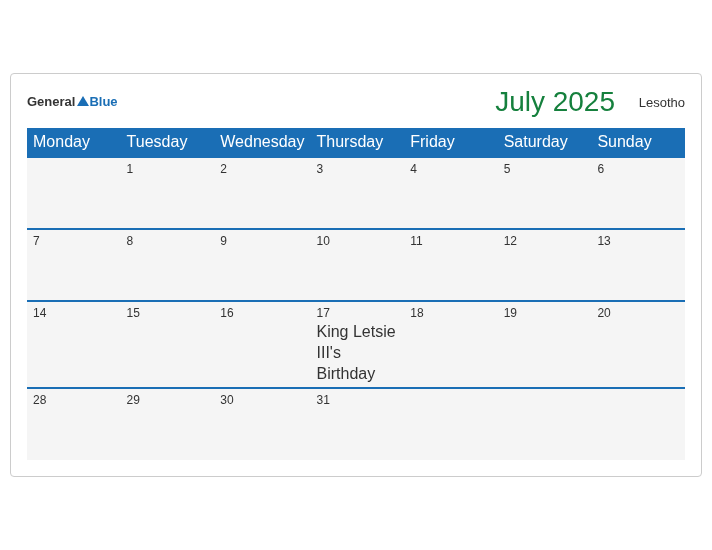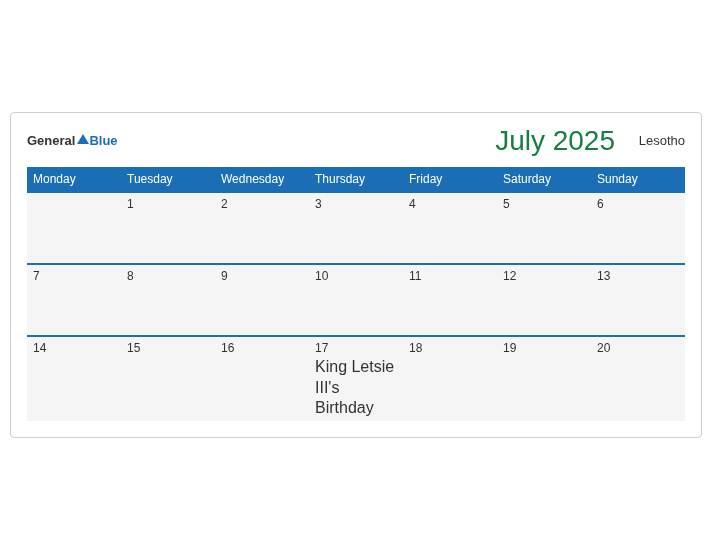--- a/index.html
+++ b/index.html
@@ -64,21 +64,21 @@
       text-align: right;
       min-width: 70px;
     }
     .calendar-grid {
       width: 100%;
       border-collapse: collapse;
     }
     .calendar-grid thead tr th {
       background: #1a6eb5;
       color: #fff;
-      font-size: 12px;
+      font-size: 16px;
       font-weight: normal;
       padding: 5px 6px;
       text-align: left;
       border: none;
     }
     .calendar-grid tbody tr td {
       vertical-align: top;
       padding: 4px 6px 2px;
       height: 72px;
       border-top: 2px solid #1a6eb5;
@@ -185,15 +185,32 @@
           <td>
             <span class="day-number">18</span>
           </td>
           <td>
             <span class="day-number">19</span>
           </td>
           <td>
             <span class="day-number">20</span>
           </td>
         </tr>
+        <tr>
+          <td>
+            <span class="day-number">28</span>
+          </td>
+          <td>
+            <span class="day-number">29</span>
+          </td>
+          <td>
+            <span class="day-number">30</span>
+          </td>
+          <td>
+            <span class="day-number">31</span>
+          </td>
+          <td></td>
+          <td></td>
+          <td></td>
+        </tr>
       </tbody>
   </table>
 </div>
 
 </body></html>

